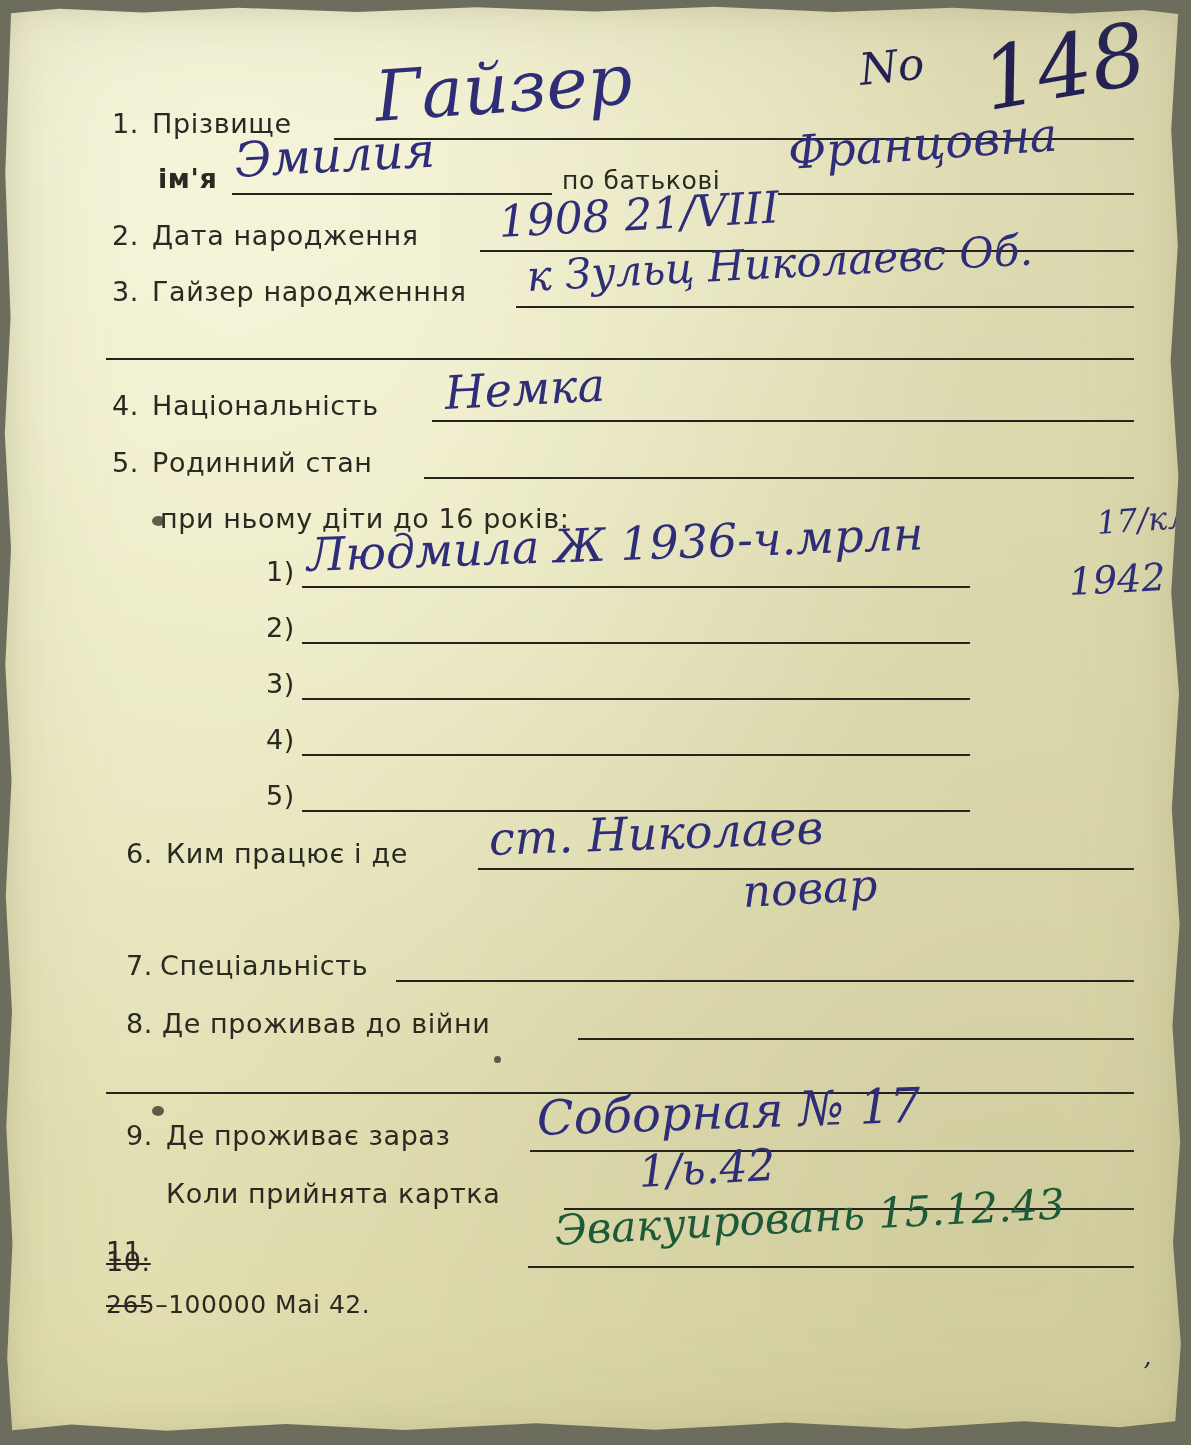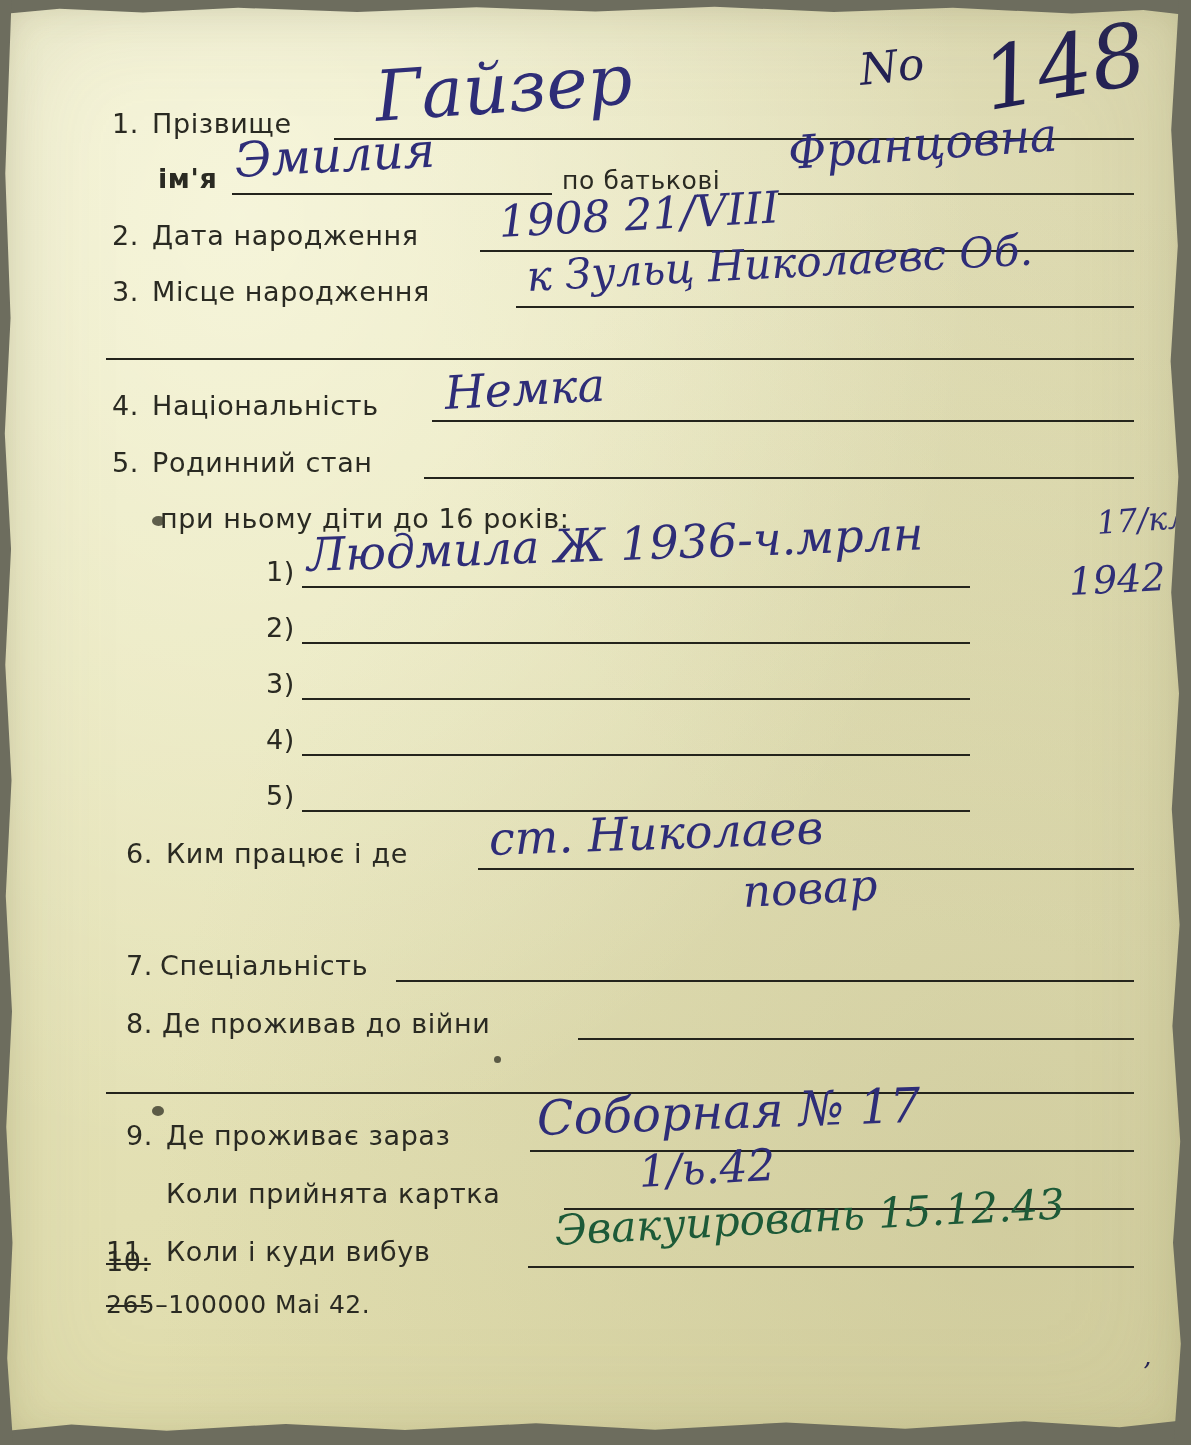--- a/index.html
+++ b/index.html
@@ -122,21 +122,21 @@
     <div class="rule" style="left:778px; top:193px; width:356px;"></div>
     <div class="hand blue" style="left:236px; top:132px; font-size:48px; transform:rotate(-3deg);">Эмилия</div>
     <div class="hand blue" style="left:790px; top:126px; font-size:46px; transform:rotate(-4deg);">Францовна</div>
 
     <div class="lbl" style="left:112px; top:220px;">2.</div>
     <div class="lbl" style="left:152px; top:220px;">Дата народження</div>
     <div class="rule" style="left:480px; top:250px; width:654px;"></div>
     <div class="hand blue" style="left:500px; top:196px; font-size:44px; transform:rotate(-3deg);">1908 21/VIII</div>
 
     <div class="lbl" style="left:112px; top:276px;">3.</div>
-    <div class="lbl" style="left:152px; top:276px;">Місце народження</div>
+    <div class="lbl" style="left:152px; top:276px;">Гайзер народженння</div>
     <div class="rule" style="left:516px; top:306px; width:618px;"></div>
     <div class="hand blue" style="left:528px; top:252px; font-size:42px; transform:rotate(-3deg);">к Зульц Николаевс Об.</div>
 
     <div class="rule" style="left:106px; top:358px; width:1028px;"></div>
 
     <div class="lbl" style="left:112px; top:390px;">4.</div>
     <div class="lbl" style="left:152px; top:390px;">Національність</div>
     <div class="rule" style="left:432px; top:420px; width:702px;"></div>
     <div class="hand blue" style="left:446px; top:366px; font-size:46px; transform:rotate(-3deg);">Немка</div>
 
@@ -186,21 +186,20 @@
     <div class="lbl" style="left:166px; top:1120px;">Де проживає зараз</div>
     <div class="rule" style="left:530px; top:1150px; width:604px;"></div>
     <div class="hand blue" style="left:538px; top:1090px; font-size:48px; transform:rotate(-2deg);">Соборная № 17</div>
 
     <div class="lbl" style="left:106px; top:1234px;margin-top:12px;">10.</div>
     <div class="lbl" style="left:166px; top:1178px;">Коли прийнята картка</div>
     <div class="rule" style="left:564px; top:1208px; width:570px;"></div>
     <div class="hand blue" style="left:640px; top:1146px; font-size:44px; transform:rotate(-3deg);">1/ь.42</div>
 
     <div class="lbl" style="left:106px; top:1236px;text-decoration:underline;">11.</div>
-    <div class="lbl" style="left:166px; top:1236px;">Коли і куди вибув</div>
     <div class="rule" style="left:528px; top:1266px; width:606px;"></div>
     <div class="hand green" style="left:556px; top:1206px; font-size:42px; transform:rotate(-3deg);">Эвакуировань 15.12.43</div>
 
     <div class="footer" style="left:106px; top:1290px;">265–100000 Mai 42.</div>
     <div class="strike" style="left:106px; top:1305px; width:40px;"></div>
 
     <div class="hand dark" style="left:1142px; top:1358px; font-size:26px;">ʼ</div>
   </div>
 
   <div id="edge-shade"></div>

